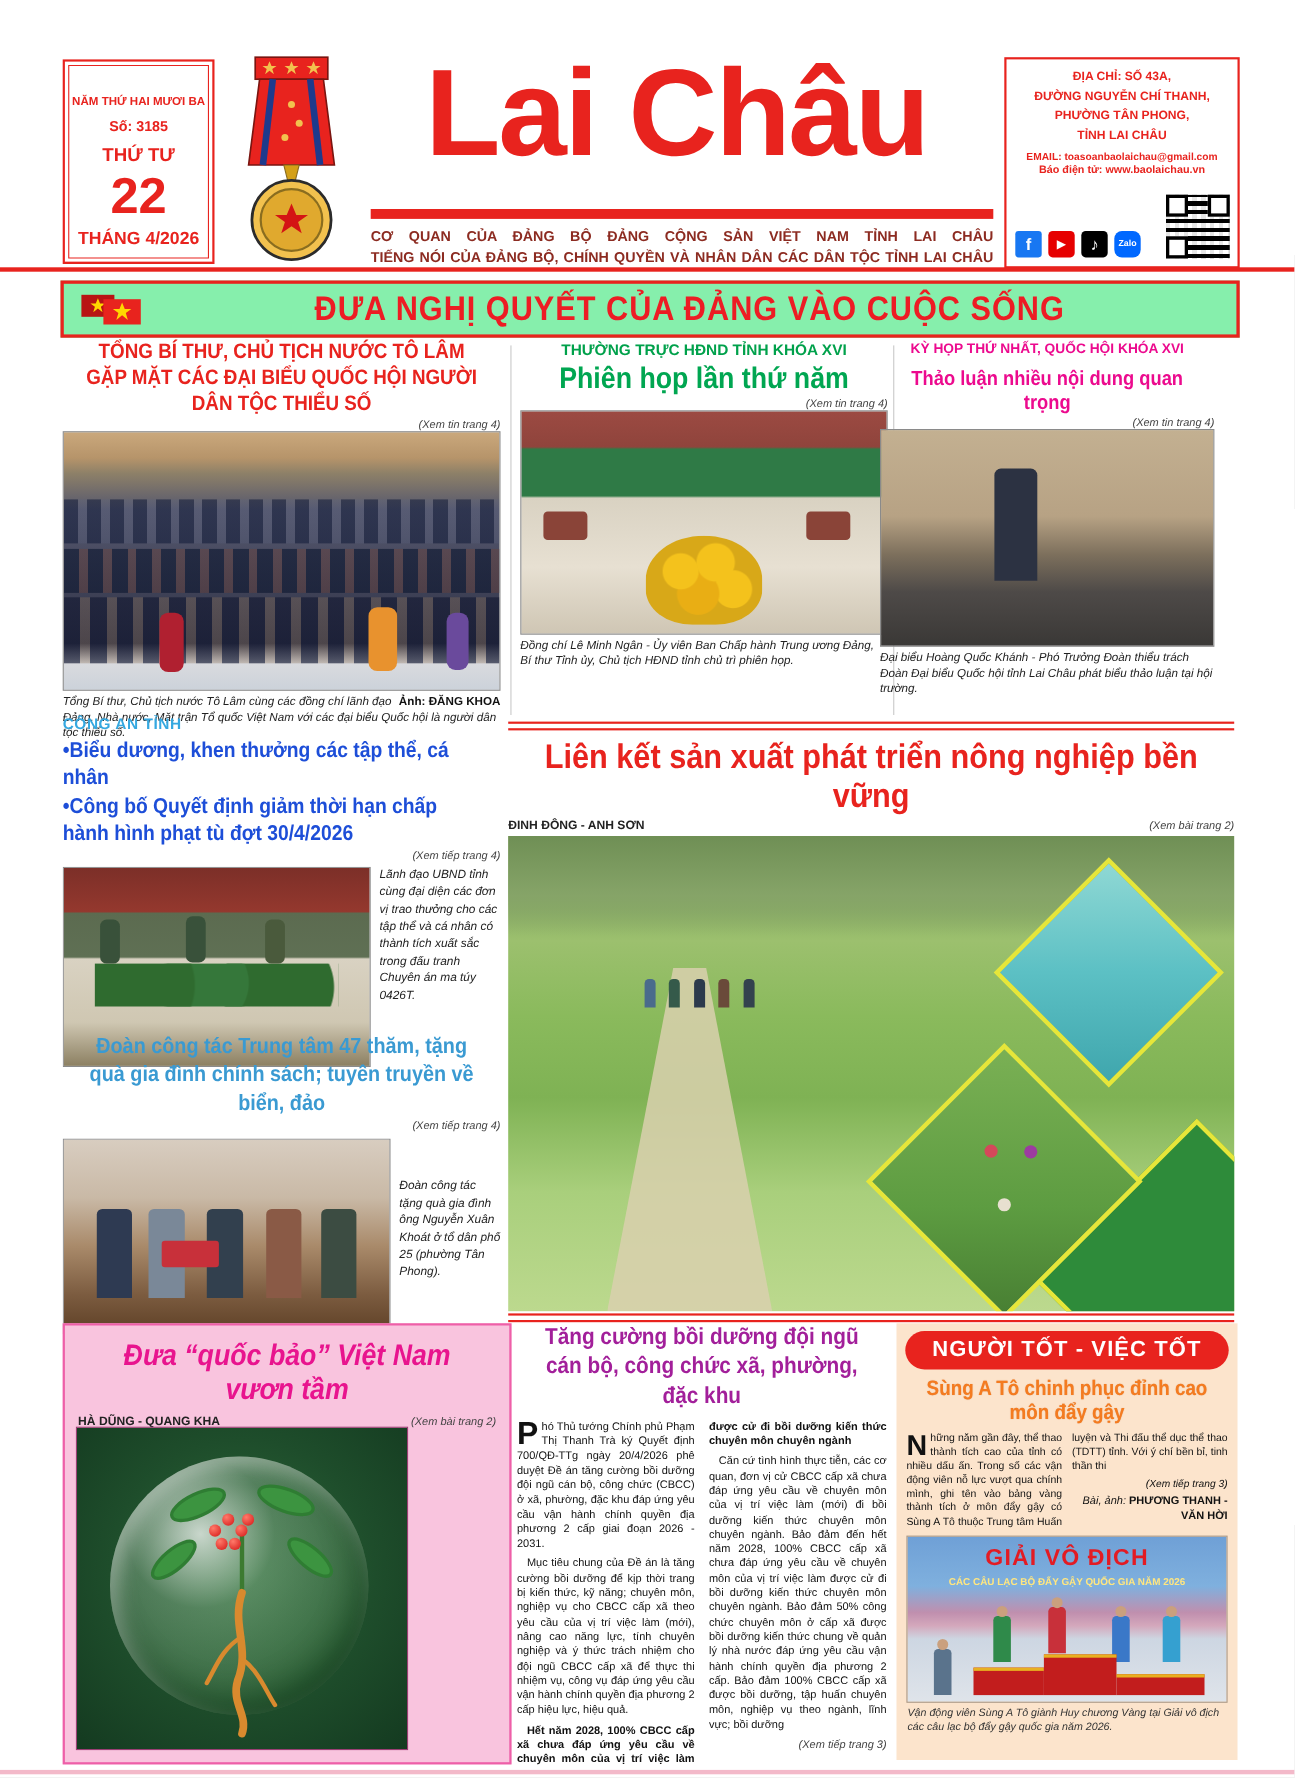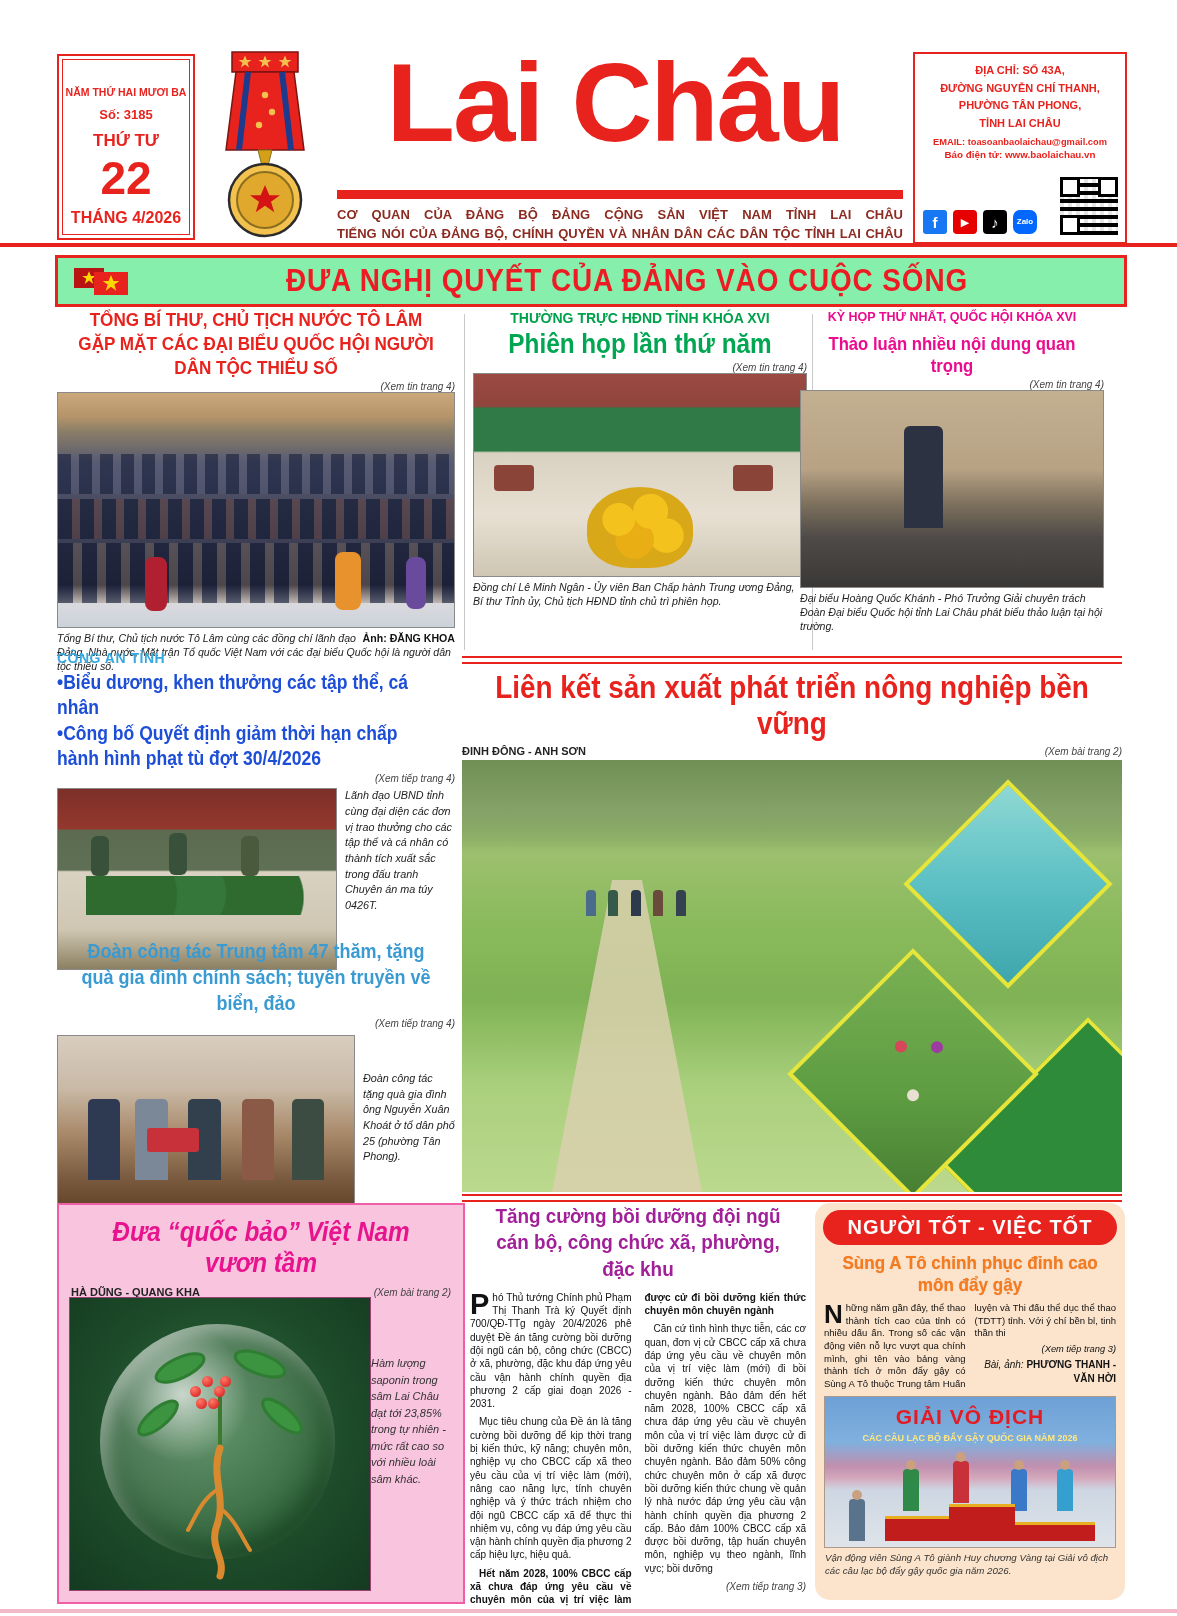--- a/index.html
+++ b/index.html
@@ -107,21 +107,21 @@
   .berries i{position:absolute;width:11px;height:11px;border-radius:50%;background:radial-gradient(circle at 35% 30%,#ff7a6a,#d41414);}
   #story7 .note{position:absolute;right:8px;top:150px;width:84px;font-style:italic;font-size:11px;
      color:#333;line-height:1.5;}
   #story8{left:470px;top:1203px;width:336px;}
   #story8 .hl{color:#a21f9a;font-weight:800;font-size:21px;text-align:center;line-height:1.25;}
   #story8 .body{margin-top:9px;column-count:2;column-gap:13px;font-size:10px;line-height:1.33;
      text-align:justify;color:#111;}
   #story8 .body p{margin:0 0 5px 0;}
   #story8 .body p.ind{text-indent:9px;}
   .boldp{font-weight:bold;}
-  #story9{left:815px;top:1203px;width:310px;height:397px;background:#fce4cc;border-radius:15px;}
+  #story9{left:815px;top:1203px;width:310px;height:397px;background:#fce4cc;border-radius:0;}
   .ntvt{margin:7px auto 0 auto;width:294px;height:35px;background:#e8231e;border-radius:18px;
      color:#fff;font-weight:800;font-size:20px;letter-spacing:1px;display:flex;align-items:center;justify-content:center;}
   #story9 .hl{color:#f47b20;font-weight:800;font-size:19px;text-align:center;margin-top:7px;
      text-shadow:0 0 1px rgba(180,80,0,.4);}
   #story9 .body{margin:6px 9px 0 9px;column-count:2;column-gap:9px;font-size:9.5px;line-height:1.33;
      text-align:justify;color:#111;}
   #story9 .body p{margin:0 0 3px 0;}
   #story9 .refline{text-align:right;font-style:italic;font-size:9.3px;}
   #story9 .credit9{text-align:right;font-size:10px;color:#111;margin:2px 0 0 0;}
   .podium-photo{margin:6px auto 0 auto;width:290px;height:150px;border:1px solid #a98;position:relative;overflow:hidden;
@@ -271,21 +271,21 @@
 
   <div class="abs" id="story3">
     <div class="kicker">KỲ HỌP THỨ NHẤT, QUỐC HỘI KHÓA XVI</div>
     <div class="hl">
         <span class="cond">Thảo luận nhiều nội dung quan trọng</span>
       </div>
     <div class="ref">(Xem tin trang 4)</div>
     <div class="photo ph3" style="height:196px;">
       <div class="fig"></div>
     </div>
-    <div class="caption">Đại biểu Hoàng Quốc Khánh - Phó Trưởng Giải chuyên trách Đoàn Đại biểu Quốc hội tỉnh Lai Châu phát biểu thảo luận tại hội trường.</div>
+    <div class="caption">Đại biểu Hoàng Quốc Khánh - Phó Trưởng Đoàn thiểu trách Đoàn Đại biểu Quốc hội tỉnh Lai Châu phát biểu thảo luận tại hội trường.</div>
   </div>
 
   <div class="abs" id="story4">
     <div class="kicker">CÔNG AN TỈNH</div>
     <div class="hl">
         <span class="cond-l">•Biểu dương, khen thưởng các tập thể, cá nhân</span>
       </div>
     <div class="hl" style="margin-top:0;">
         <span class="cond-l">•Công bố Quyết định giảm thời hạn chấp hành hình phạt tù đợt 30/4/2026</span>
       </div>
@@ -373,21 +373,20 @@
       </svg>
       <div class="berries">
         <i style="left:0;top:10px;"></i>
           <i style="left:12px;top:0;"></i>
           <i style="left:24px;top:10px;"></i>
         <i style="left:6px;top:22px;"></i>
           <i style="left:18px;top:22px;"></i>
           <i style="left:30px;top:0;"></i>
       </div>
     </div>
-    <div class="note">Hàm lượng saponin trong sâm Lai Châu đạt tới 23,85% trong tự nhiên - mức rất cao so với nhiều loài sâm khác.</div>
   </div>
 
   <div class="abs" id="story8">
     <div class="hl">
         <span class="cond">Tăng cường bồi dưỡng đội ngũ cán bộ, công chức xã, phường, đặc khu</span>
       </div>
     <div class="body">
       <p><span class="dropcap">P</span><span>hó Thủ tướng Chính phủ Phạm Thị Thanh Trà ký Quyết định 700/QĐ-TTg ngày 20/4/2026 phê duyệt Đề án tăng cường bồi dưỡng đội ngũ cán bộ, công chức (CBCC) ở xã, phường, đặc khu đáp ứng yêu cầu vận hành chính quyền địa phương 2 cấp giai đoạn 2026 - 2031.</span></p>
       <p class="ind">Mục tiêu chung của Đề án là tăng cường bồi dưỡng để kịp thời trang bị kiến thức, kỹ năng; chuyên môn, nghiệp vụ cho CBCC cấp xã theo yêu cầu của vị trí việc làm (mới), nâng cao năng lực, tính chuyên nghiệp và ý thức trách nhiệm cho đội ngũ CBCC cấp xã để thực thi nhiệm vụ, công vụ đáp ứng yêu cầu vận hành chính quyền địa phương 2 cấp hiệu lực, hiệu quả.</p>
       <p class="ind boldp">Hết năm 2028, 100% CBCC cấp xã chưa đáp ứng yêu cầu về chuyên môn của vị trí việc làm được cử đi bồi dưỡng kiến thức chuyên môn chuyên ngành</p>

